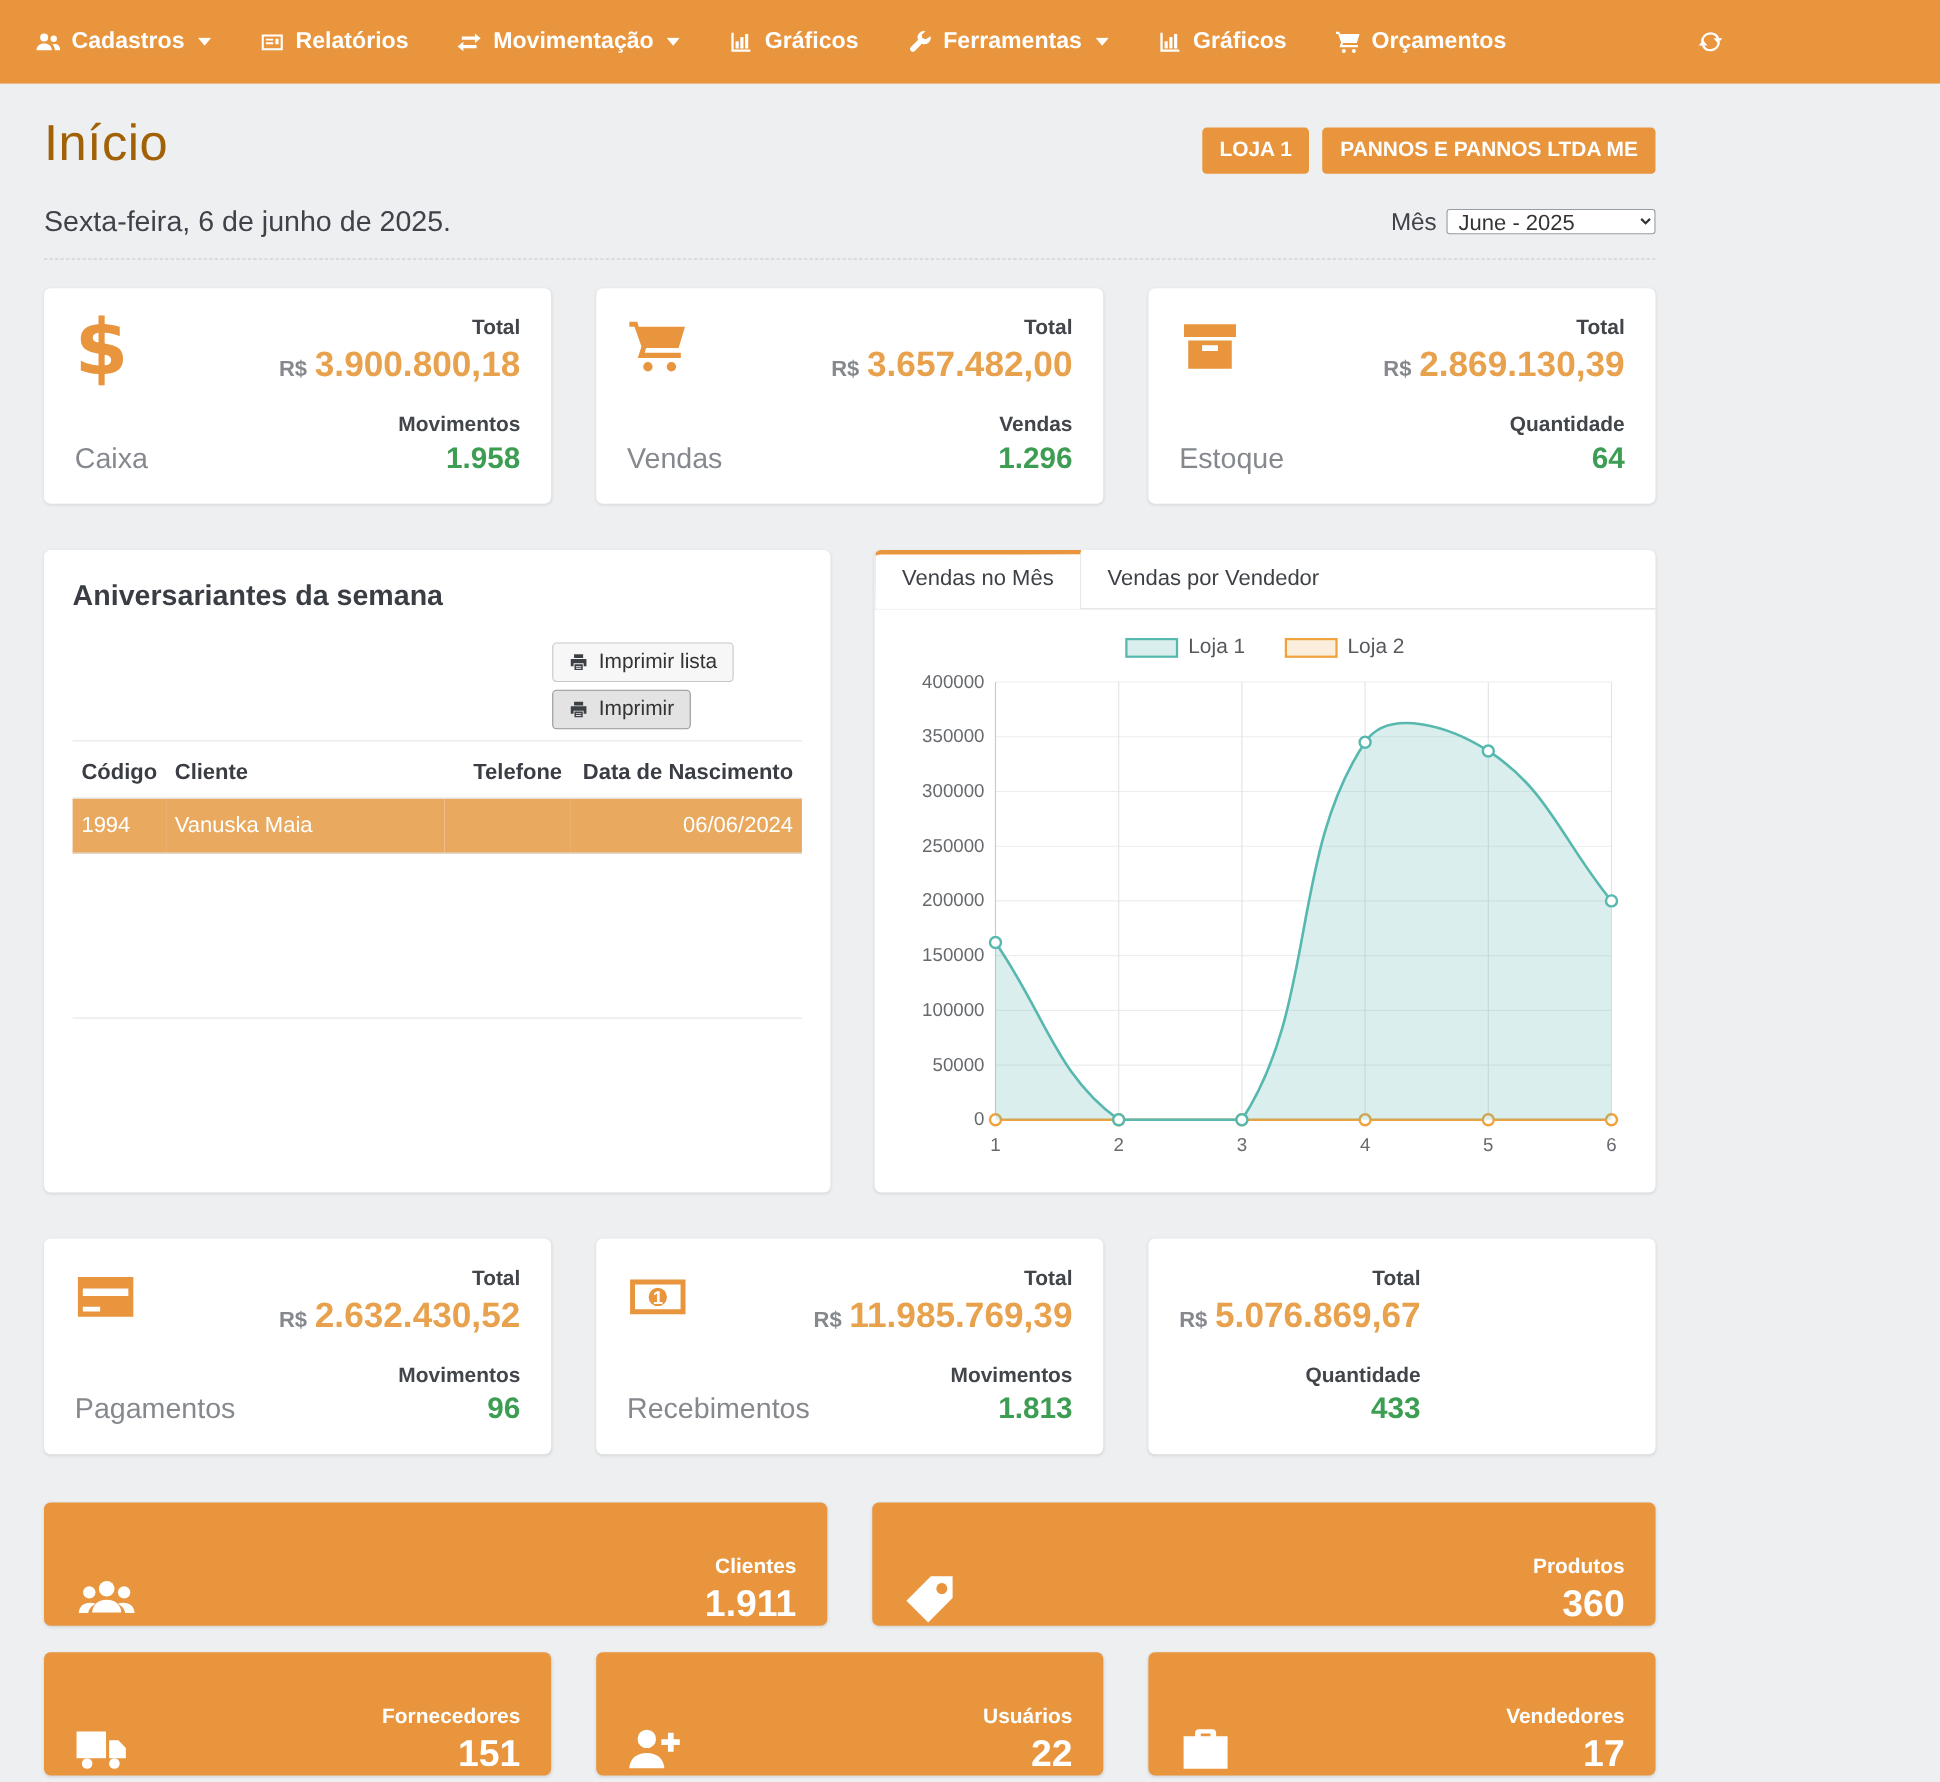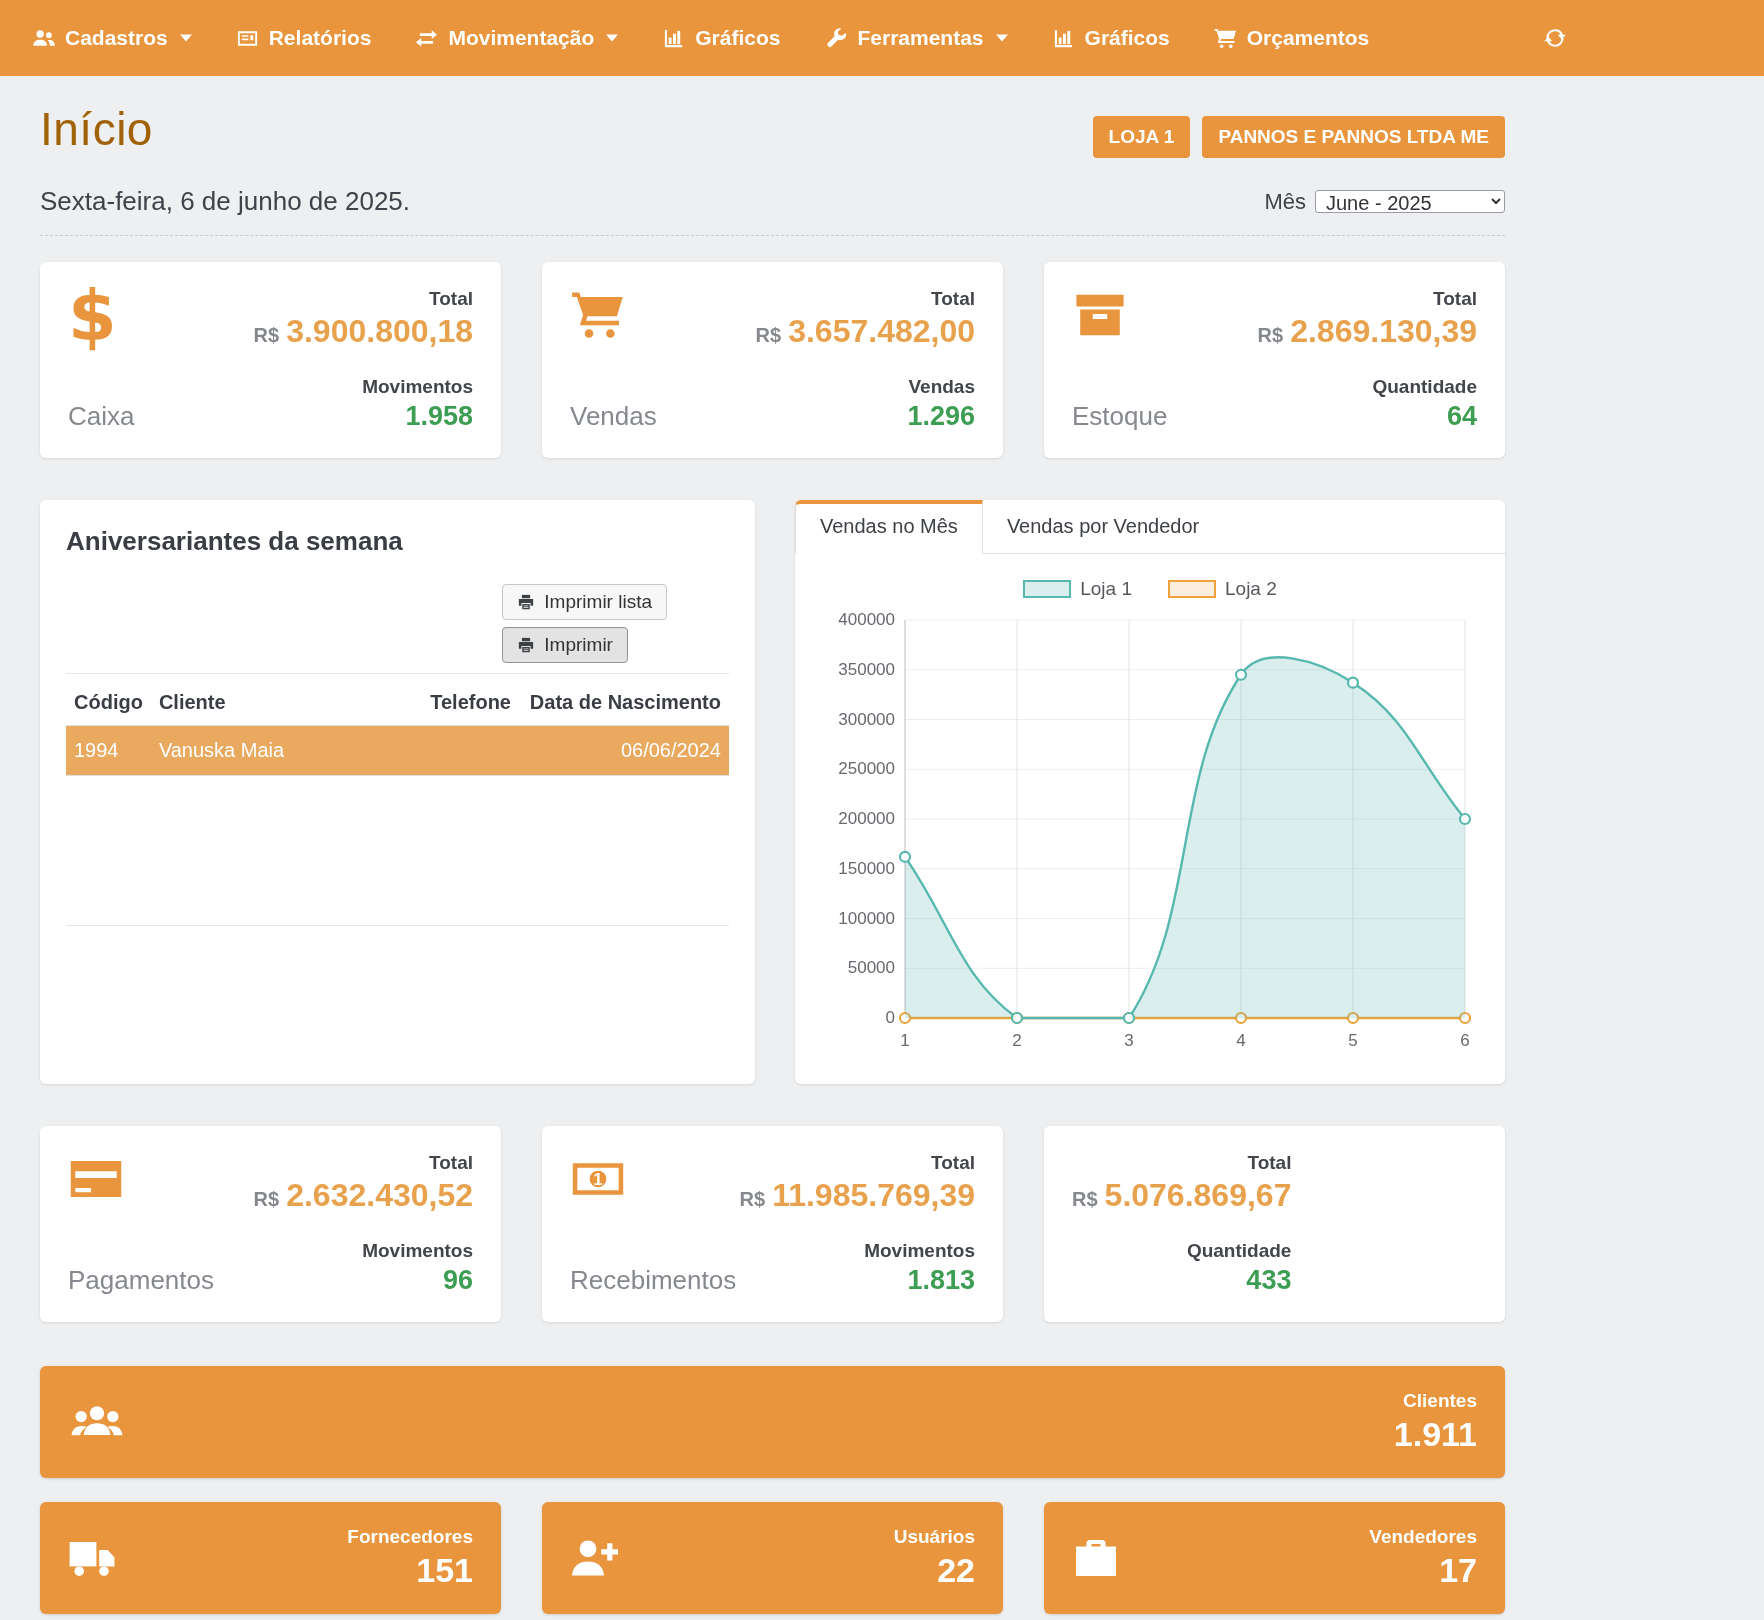--- a/index.html
+++ b/index.html
@@ -69,21 +69,21 @@
   .tab.active{border-top:4px solid #e8953d;border-left:1px solid #ddd;border-right:1px solid #ddd;border-bottom:1px solid #fff;margin-bottom:-1px;background:#fff;border-top-left-radius:6px;padding-top:11px}
   .chart-body{padding:14px 24px 0}
   .legend{display:flex;justify-content:center;gap:36px;margin:10px 0 6px}
   .legend-item{display:inline-flex;align-items:center;gap:9px;font-size:19px;color:#55585c;cursor:pointer}
   .legend-swatch{width:48px;height:18px;border:2px solid;display:inline-block}
 
   
   .tiles-row{display:flex;gap:41px}
   .tiles-row.two{margin-top:44px}
   .tiles-row.three{margin-top:24px}
-  .tile{background:#e8953d;border-radius:6px;color:#fff;flex:1;height:112px;display:flex;align-items:center;justify-content:space-between;padding:0 28px;box-shadow:0 1px 3px rgba(0,0,0,.12);cursor:pointer}
+  .tile{background:#e8953d;border-radius:6px;color:#fff;flex:1;height:112px;display:flex;align-items:flex-end;justify-content:space-between;padding:0 28px;box-shadow:0 1px 3px rgba(0,0,0,.12);cursor:pointer}
   .tile-icon{width:48px;height:48px;color:#fff}
   .tile-icon.big{width:58px;height:50px}
   .tile-right{text-align:right}
   .tile-label{font-size:19px;font-weight:700}
   .tile-value{font-size:34px;font-weight:700;margin-top:3px}
 </style>
 </head>
 <body>
 
 <nav class="topnav">
@@ -449,20 +449,31 @@
             <path d="M-.2 18.4c.2-3 2.2-4.5 4.9-4.5.9 0 1.7.2 2.4.5-1.9 1-2.9 2.4-3.2 4z"></path>
             <circle cx="19.6" cy="9.4" r="2.7"></circle>
             <path d="M24.2 18.4c-.2-3-2.2-4.5-4.9-4.5-.9 0-1.7.2-2.4.5 1.9 1 2.9 2.4 3.2 4z"></path>
           </svg>
         </span>
       <span class="tile-right">
         <div class="tile-label">Clientes</div>
         <div class="tile-value">1.911</div>
       </span>
     </div>
+    <div class="tile">
+      <span class="i tile-icon">
+          <svg viewBox="0 0 24 24" fill="currentColor" fill-rule="evenodd">
+            <path d="M12.6 1.5h9.9v9.9L11.4 22.5 1.5 12.6zm5 3.1a2.5 2.5 0 1 0 .01 0z"></path>
+          </svg>
+        </span>
+      <span class="tile-right">
+        <div class="tile-label">Produtos</div>
+        <div class="tile-value">360</div>
+      </span>
+    </div>
   </div>
 
   <div class="tiles-row three">
     <div class="tile">
       <span class="i tile-icon">
           <svg viewBox="0 0 24 24" fill="currentColor">
             <path d="M.8 4h13.4v12.2H.8z"></path>
             <path d="M15.6 8h4.2l3.4 3.6v4.6h-7.6z"></path>
             <circle cx="5.6" cy="18.6" r="2.4"></circle>
             <circle cx="18" cy="18.6" r="2.4"></circle>

